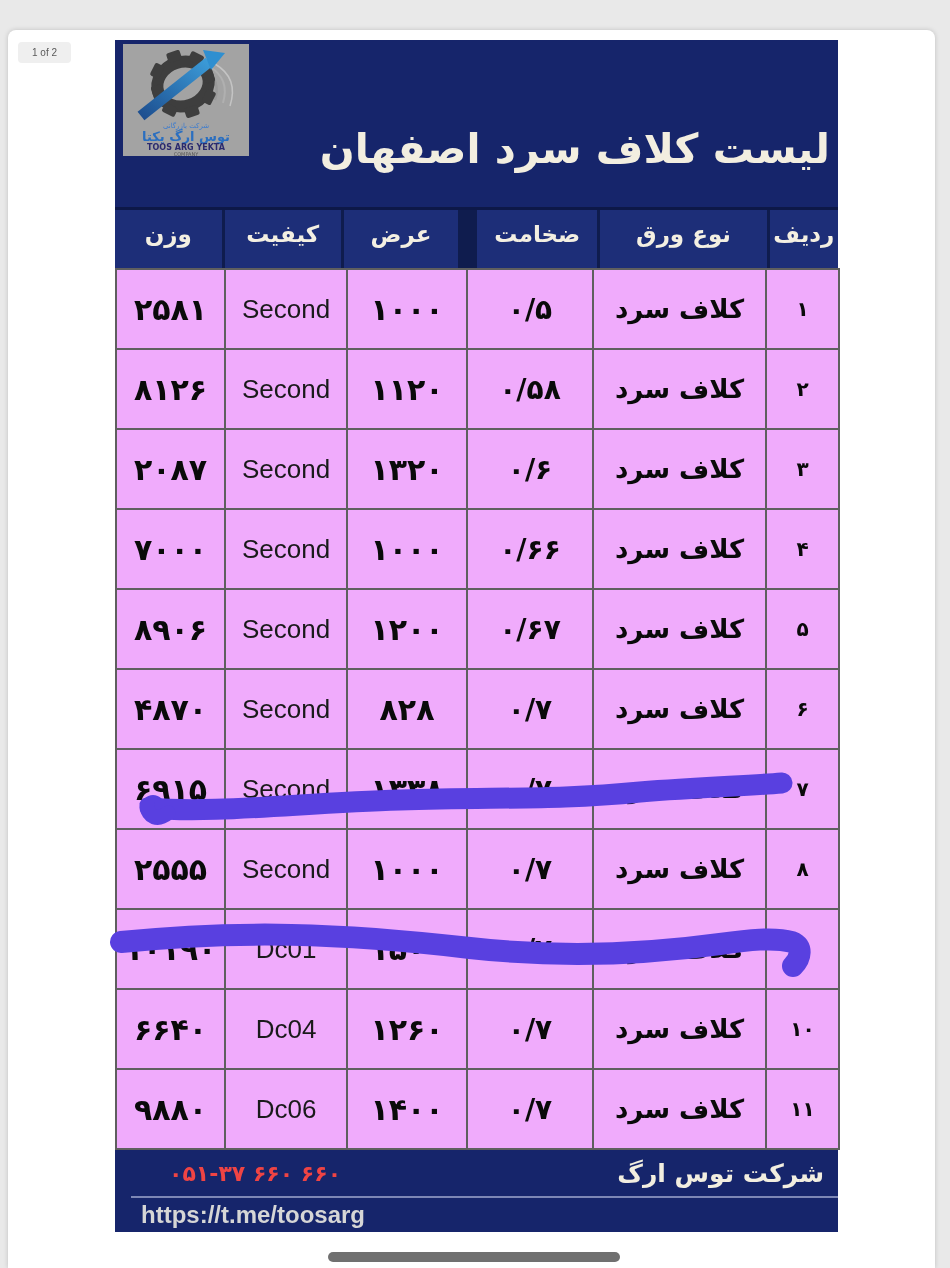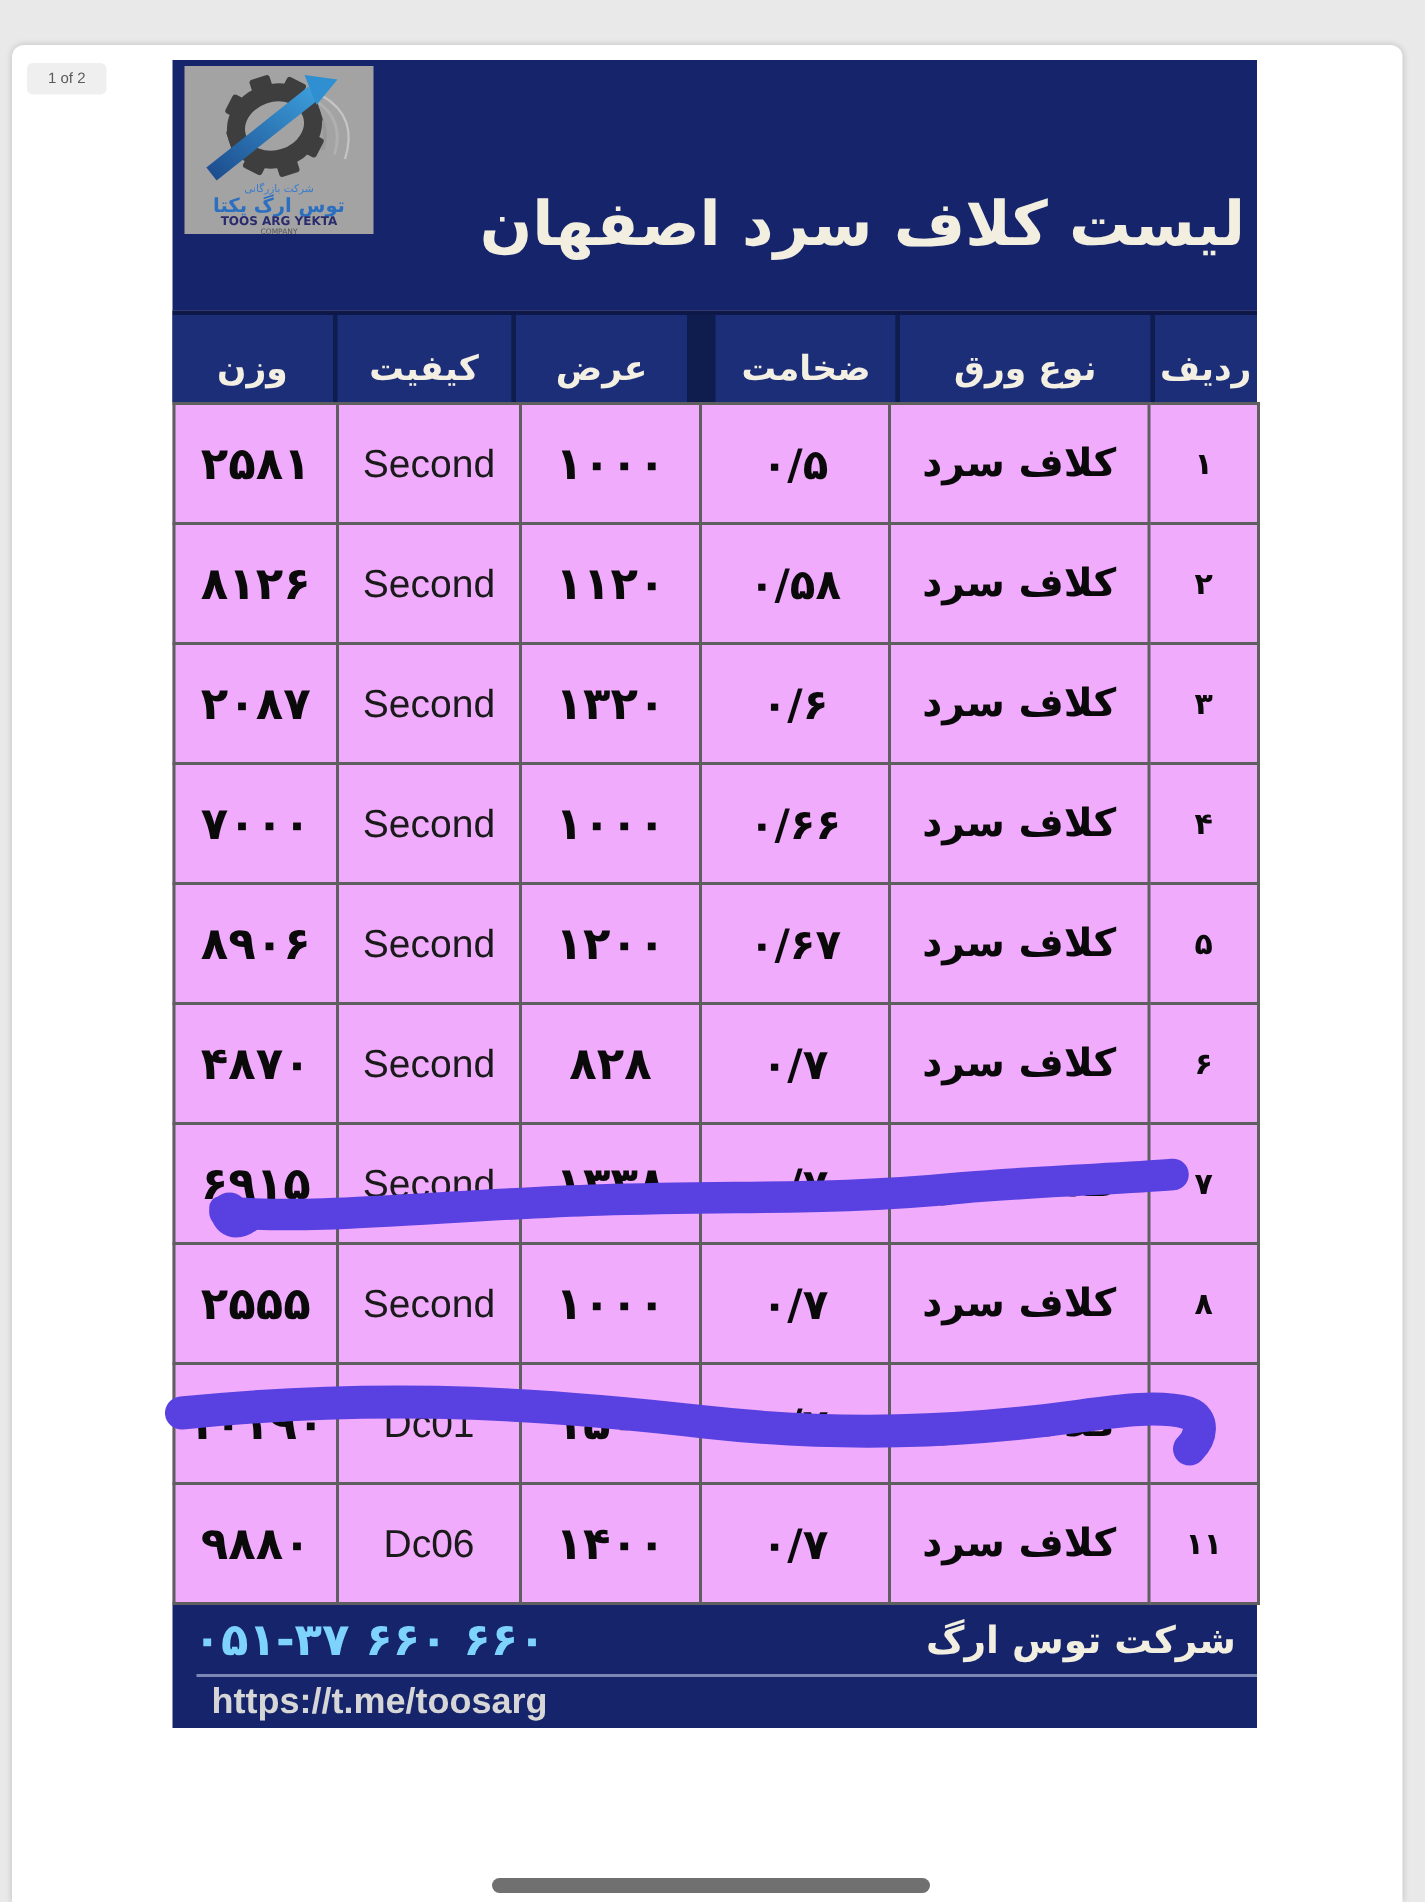--- a/index.html
+++ b/index.html
@@ -11,37 +11,37 @@
         color:#5a5a5a;font-size:10px;border-radius:4px;font-family:"Liberation Sans",sans-serif;}
   .doc{position:absolute;left:115px;top:40px;width:723px;}
   
   .doc-header{position:relative;height:167px;background:#16256b;}
   .logo-box{position:absolute;left:8px;top:4px;width:126px;height:112px;background:#a3a3a3;}
   .doc-title{position:absolute;right:8px;bottom:34px;color:#f2eee0;font-size:41px;font-weight:bold;
         direction:rtl;white-space:nowrap;}
   
   .tbl-head{display:flex;height:58px;background:#0f1c4e;border-top:3px solid #0d1848;}
   .tbl-head .hcell{background:#1d2e78;color:#f3efe2;font-weight:bold;font-size:23px;
-        display:flex;align-items:flex-end;justify-content:center;padding-bottom:9px;
+        display:flex;align-items:flex-end;justify-content:center;padding-bottom:21px;
         box-sizing:border-box;border-left:3px solid #0f1c4e;direction:rtl;}
   .tbl-head .hcell:first-child{border-left:none;}
   
   table.tbl{border-collapse:collapse;table-layout:fixed;width:723px;background:#f0abfc;}
   table.tbl td{border:2px solid #5f5f5f;text-align:center;vertical-align:middle;
         height:78px;padding:0;overflow:hidden;}
   .c-weight,.c-width{font-weight:bold;font-size:30px;color:#0a0a0a;}
   .c-thick{font-weight:bold;font-size:28px;color:#0a0a0a;}
   .c-type{font-weight:bold;font-size:26px;color:#0a0a0a;direction:rtl;}
   .c-qual{font-family:"Liberation Sans",sans-serif;font-size:26px;color:#1a1a1a;}
   .c-row{font-weight:bold;font-size:20px;color:#0a0a0a;}
   
   .doc-footer{background:#16256b;}
   .foot-line1{height:46px;display:flex;align-items:center;justify-content:space-between;
         padding:0 14px;}
-  .foot-phone{color:#7dd3fc;font-weight:bold;font-size:30px;direction:ltr;}
+  .foot-phone{color:#ef4444;font-weight:bold;font-size:22px;direction:ltr;margin-left:40px;}
   .foot-company{color:#f2eee0;font-weight:bold;font-size:25px;direction:rtl;}
   .foot-line2{height:34px;border-top:2px solid #7d87b5;display:flex;align-items:center;
         padding:0 10px;margin-left:16px;}
   .foot-url{color:#d6d6d6;font-weight:bold;font-size:24px;
         font-family:"Liberation Sans",sans-serif;}
   
   .strike-overlay{position:absolute;left:0;top:0;width:950px;height:1268px;pointer-events:none;z-index:6;}
   .scroll-thumb{position:absolute;left:328px;top:1252px;width:292px;height:10px;border-radius:5px;
         background:#707070;}
   .logo-svg text{font-family:"DejaVu Sans",sans-serif;}
@@ -182,20 +182,28 @@
           </tr>
           <tr>
             <td class="c-weight">۱۰۱۹۰</td>
             <td class="c-qual">Dc01</td>
             <td class="c-width">۱۵۰۰</td>
             <td class="c-thick">۰/۷</td>
             <td class="c-type">کلاف سرد</td>
             <td class="c-row">۹</td>
           </tr>
           <tr>
+            <td class="c-weight">۶۶۴۰</td>
+            <td class="c-qual">Dc04</td>
+            <td class="c-width">۱۲۶۰</td>
+            <td class="c-thick">۰/۷</td>
+            <td class="c-type">کلاف سرد</td>
+            <td class="c-row">۱۰</td>
+          </tr>
+          <tr>
             <td class="c-weight">۹۸۸۰</td>
             <td class="c-qual">Dc06</td>
             <td class="c-width">۱۴۰۰</td>
             <td class="c-thick">۰/۷</td>
             <td class="c-type">کلاف سرد</td>
             <td class="c-row">۱۱</td>
           </tr>
         </tbody>
     </table>
 

